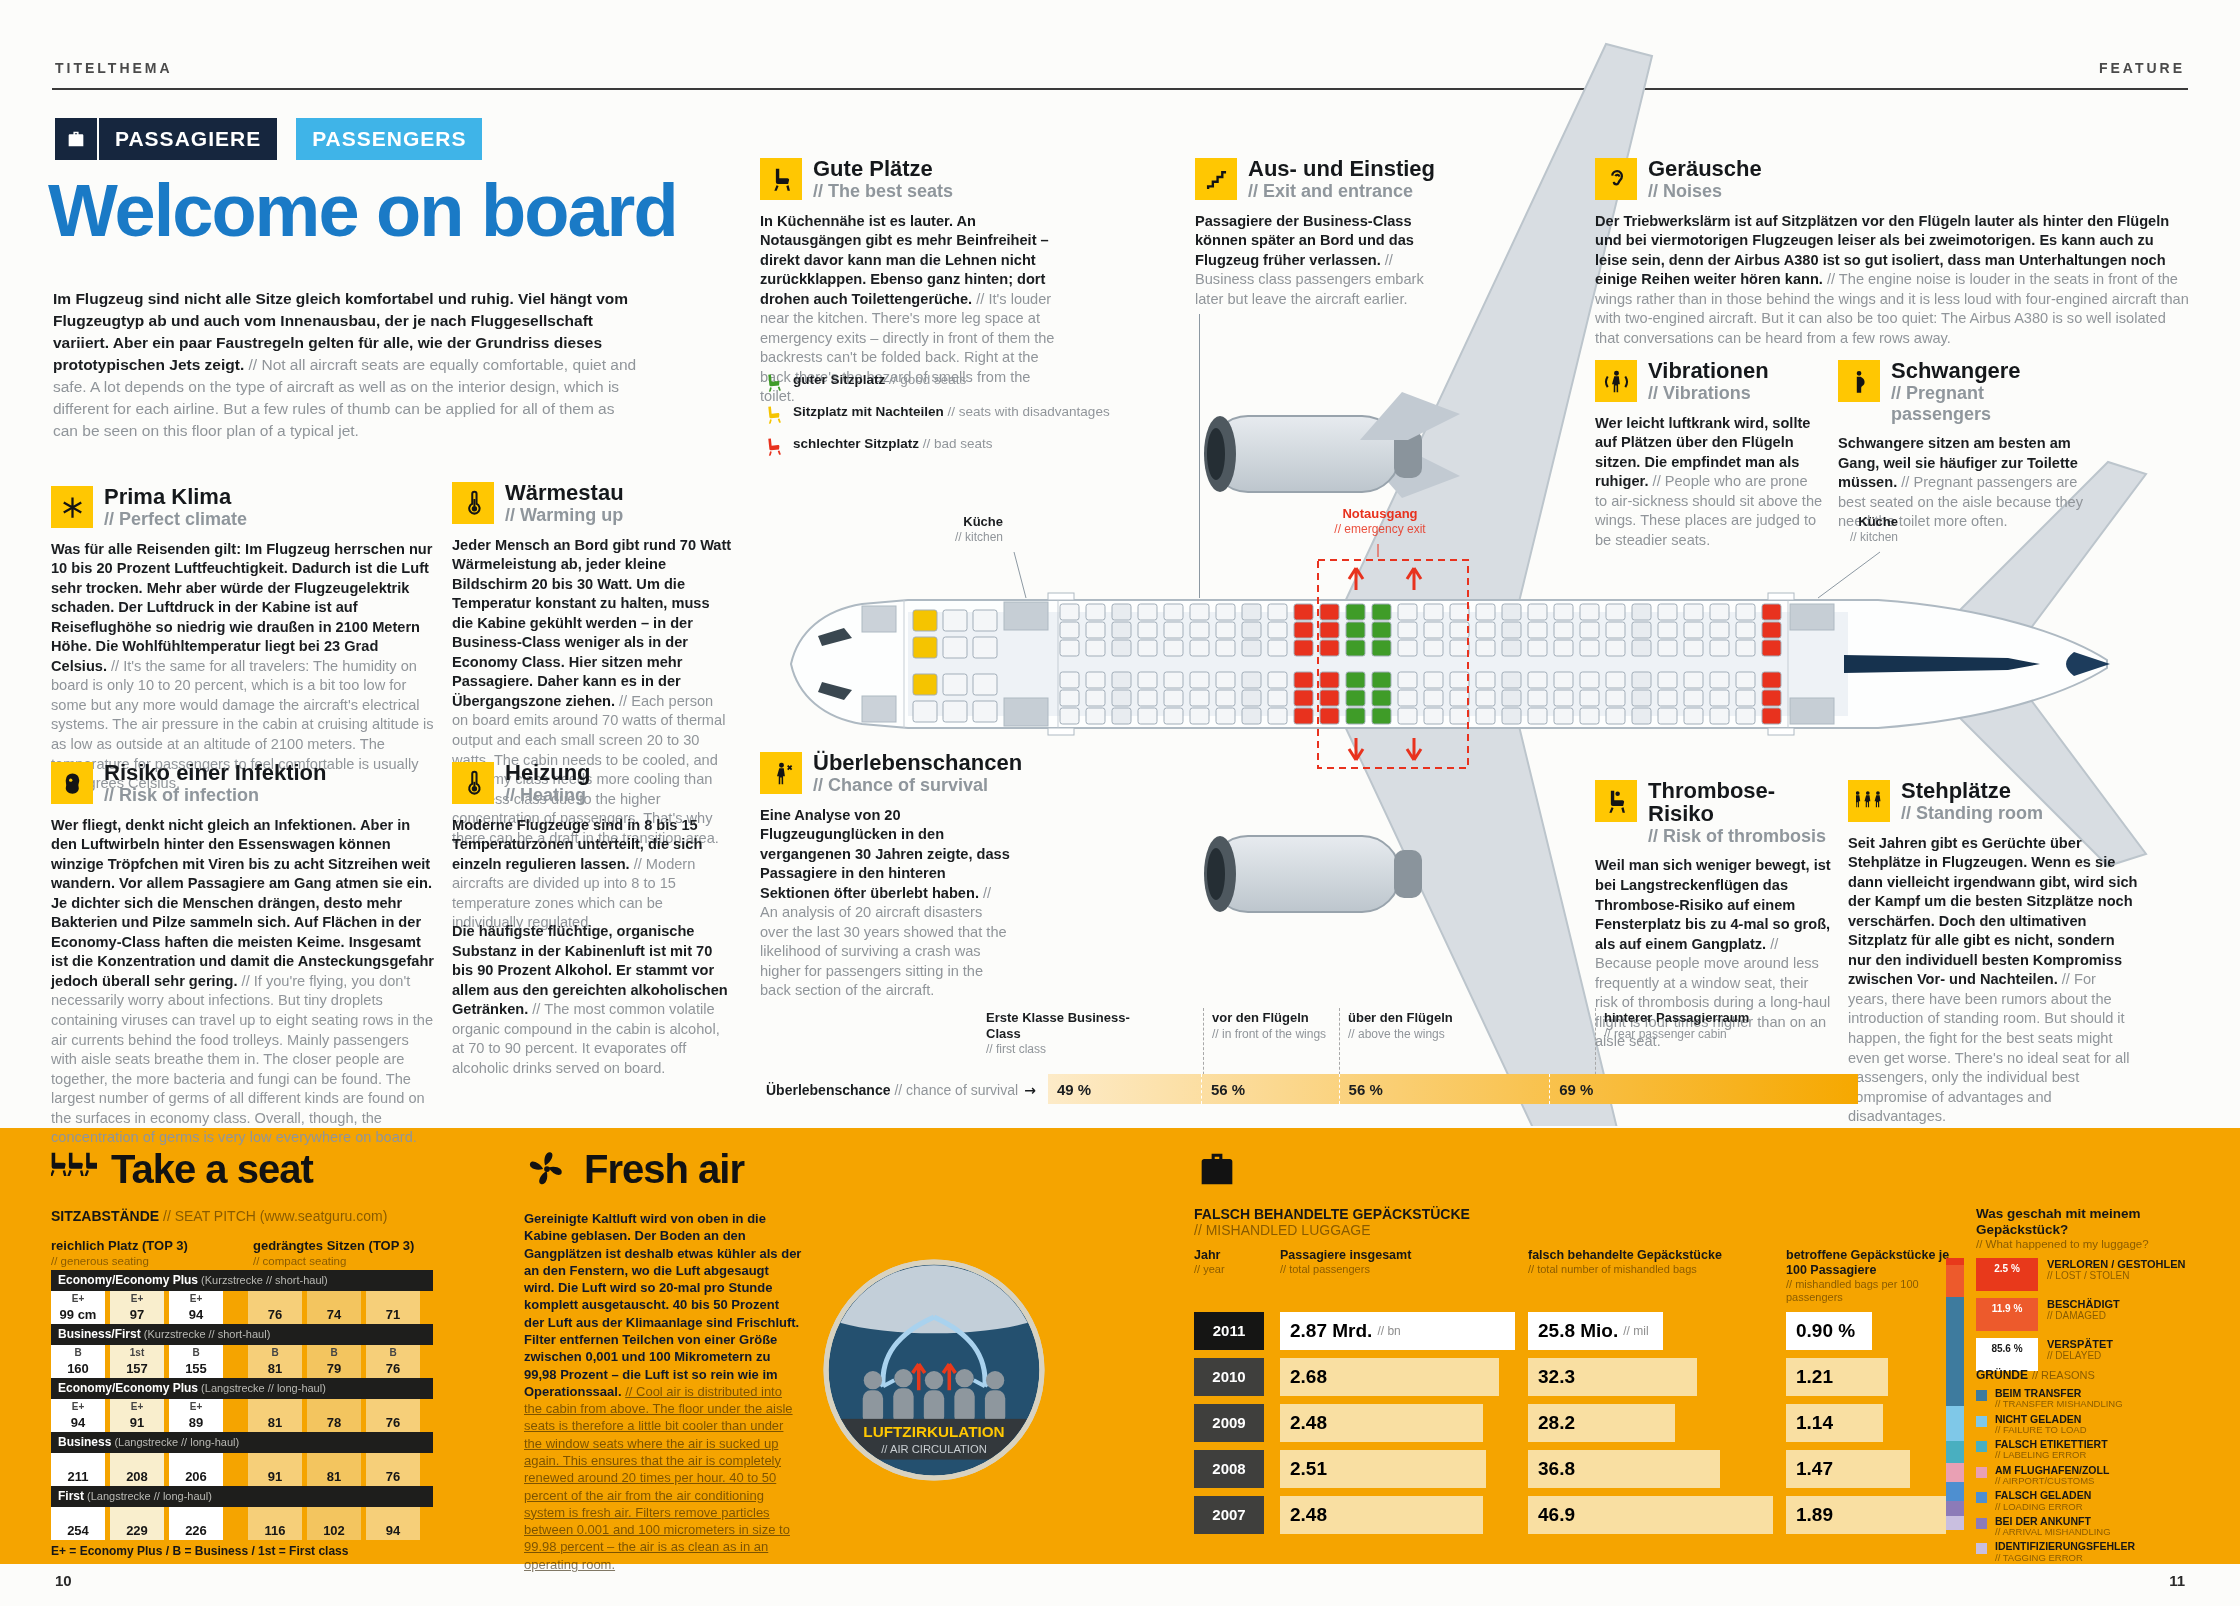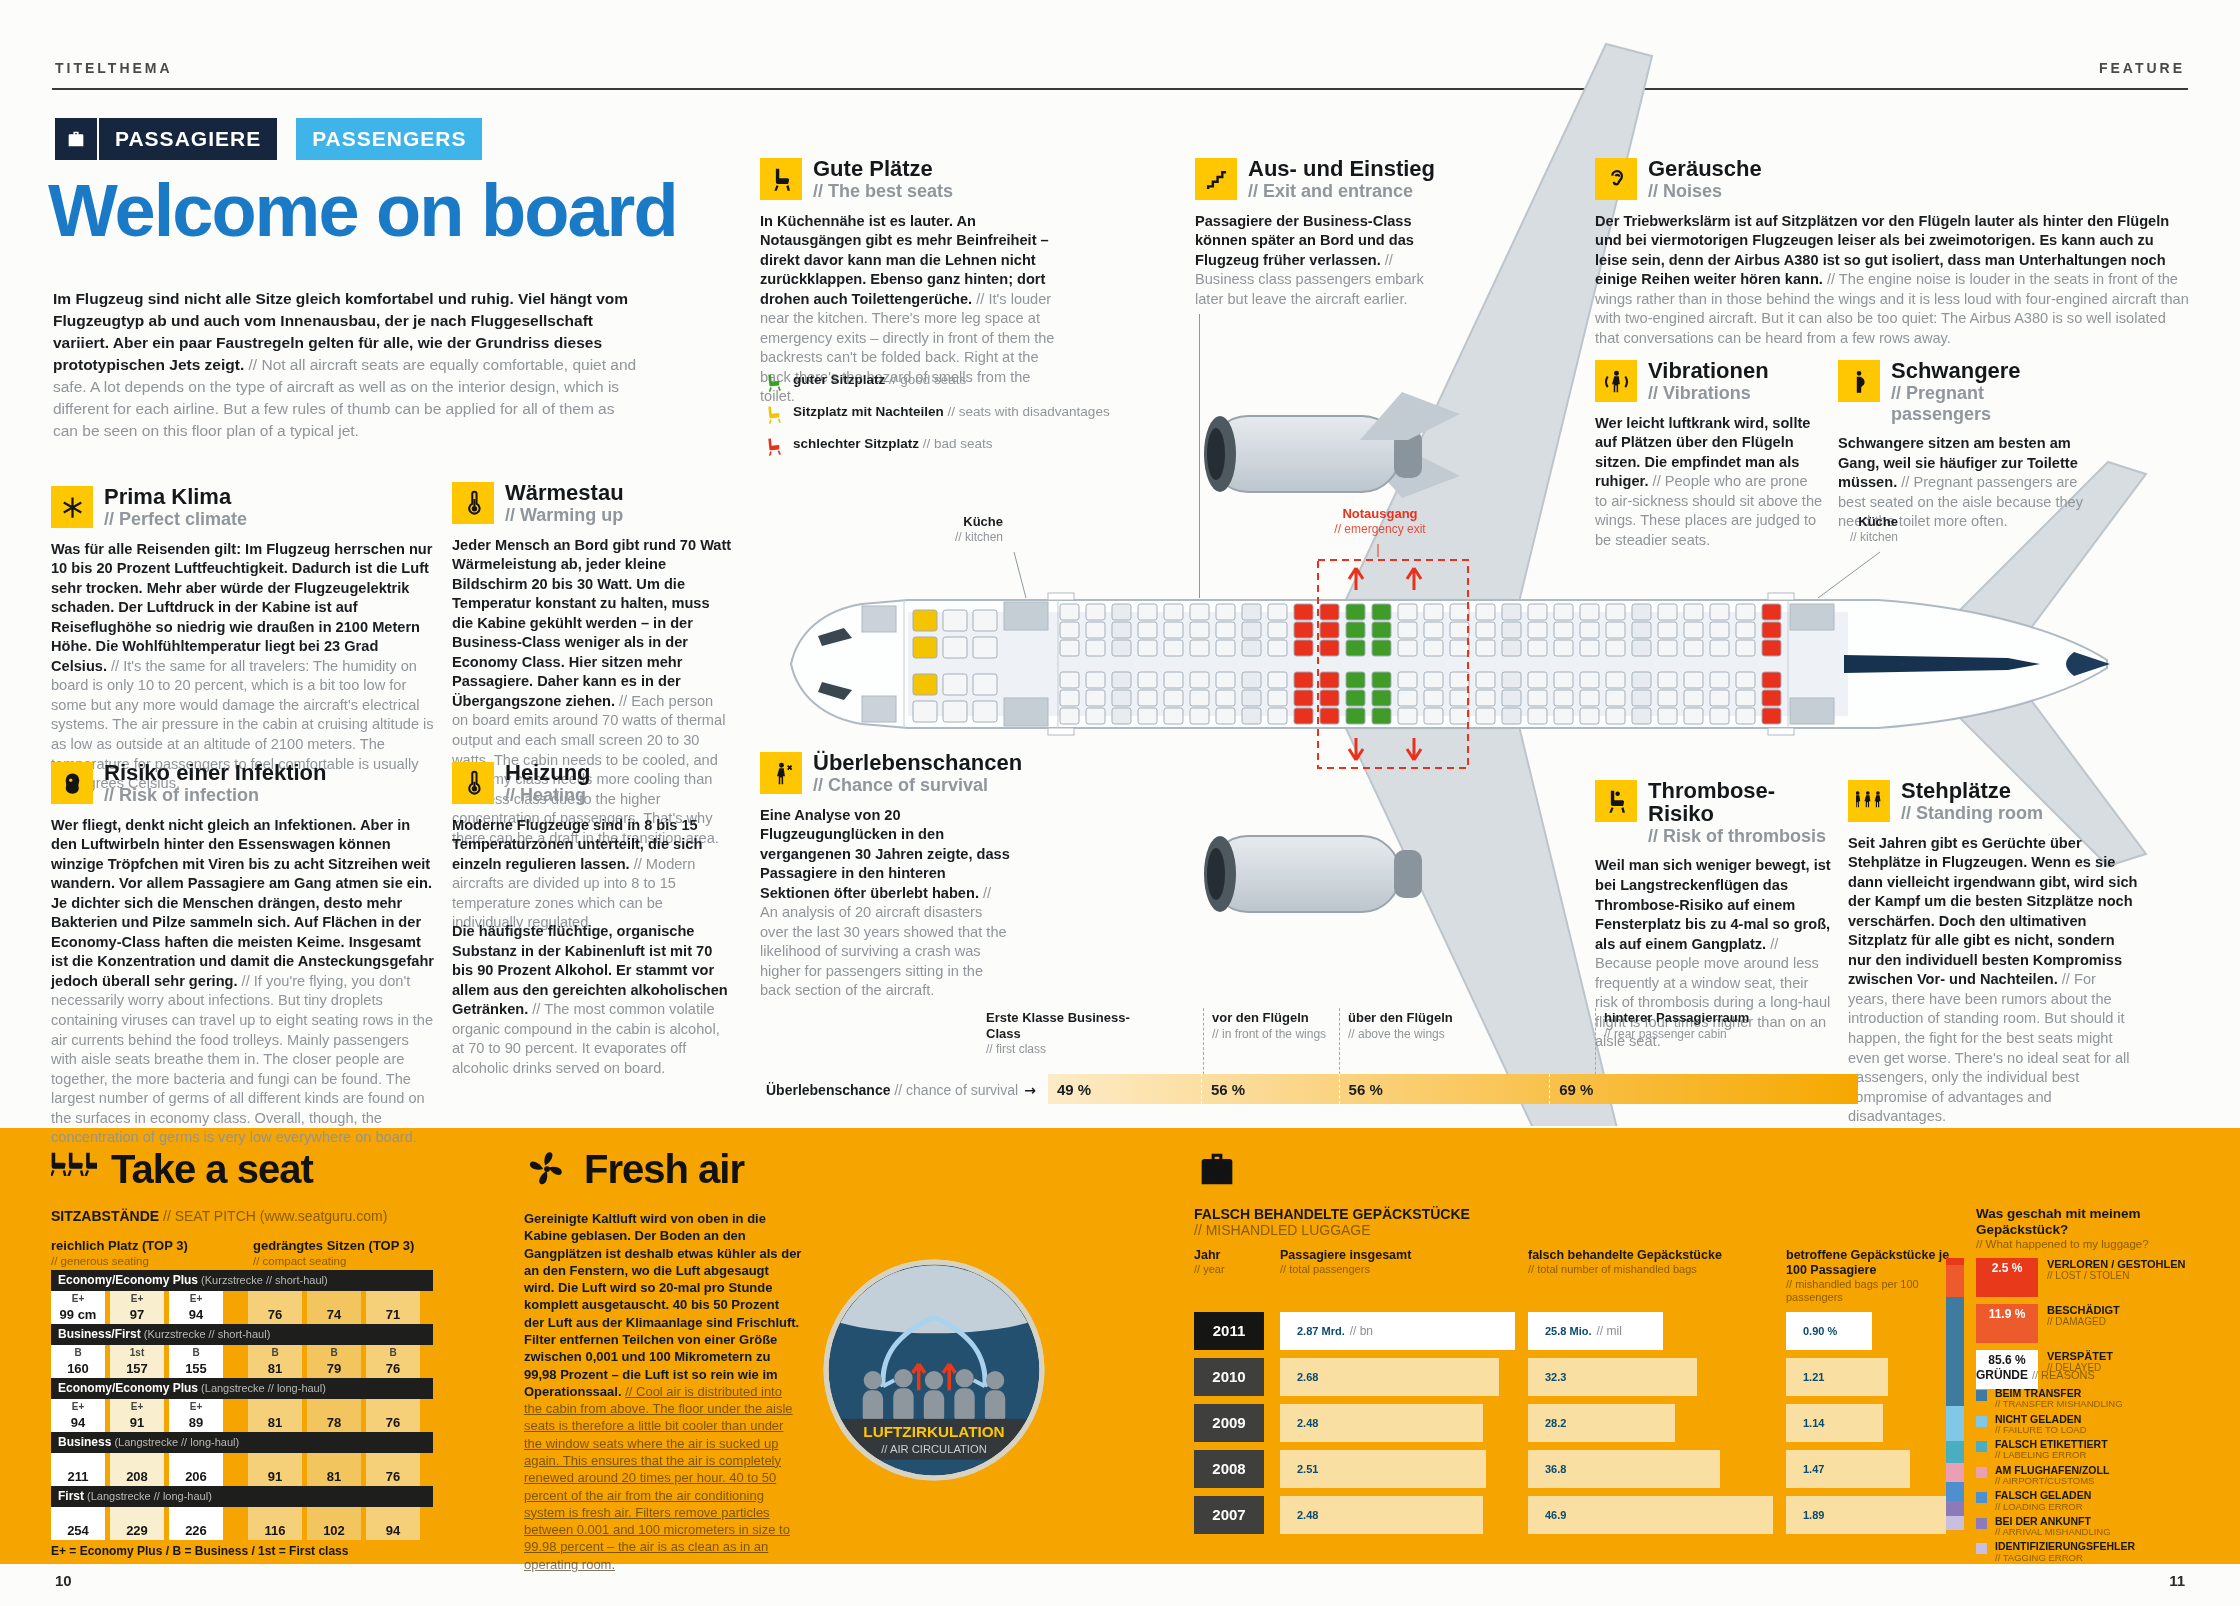--- a/index.html
+++ b/index.html
@@ -79,30 +79,30 @@
   .fa-body b{color:#0f172a;}
   .fa-body .en-txt{color:rgba(45,30,0,.6);text-decoration:underline;}
   
   .bg-h{z-index:3;position:absolute;font-size:12.5px;line-height:1.2;}
   .bg-h b{display:block;color:#161616;}
   .bg-h span{display:block;font-size:11px;color:rgba(45,30,0,.55);}
   #baggage-rows{z-index:3;}
   .bg-row{position:relative;height:38px;margin-bottom:8px;}
   .bg-year{position:absolute;left:0;top:0;width:70px;height:38px;color:#fff;font-weight:bold;font-size:15px;text-align:center;line-height:38px;}
   .bg-cell{position:absolute;top:0;height:38px;display:flex;align-items:center;padding-left:10px;box-sizing:border-box;}
-  .bg-cell b{font-size:11px;color:#0c4a6e;white-space:nowrap;margin-left:7px;}
+  .bg-cell b{font-size:19px;color:#000000;white-space:nowrap;}
   .bg-cell span{font-size:12px;color:#8E8E8E;margin-left:5px;white-space:nowrap;}
   .panel-title{z-index:3;font-size:13.5px;line-height:1.2;}
   .panel-title b{display:block;color:#161616;}
   .panel-title span{display:block;font-size:11.5px;color:rgba(45,30,0,.55);}
   #stackbar{z-index:3;display:flex;flex-direction:column;width:18px;height:272px;}
   .st-seg{width:100%;}
   #outcomes{z-index:3;width:262px;}
   .oc-row{display:flex;align-items:flex-start;margin-bottom:7px;}
-  .oc-box{width:62px;height:39px;line-height:21px;text-align:center;font-size:12px;font-weight:bold;flex:0 0 auto;}
+  .oc-box{width:62px;height:33px;line-height:21px;text-align:center;font-size:10px;font-weight:bold;flex:0 0 auto;}
   .oc-lab{margin-left:9px;line-height:1.1;}
   .oc-lab b{display:block;font-size:11px;color:#161616;}
   .oc-lab span{display:block;font-size:10px;color:rgba(45,30,0,.55);}
   #reasons{z-index:3;width:262px;}
   .rs-row{display:flex;align-items:flex-start;margin-bottom:4px;}
   .rs-chip{width:11px;height:11px;margin-top:2px;flex:0 0 auto;}
   .rs-lab{margin-left:8px;line-height:1.08;}
   .rs-lab b{display:block;font-size:10.5px;color:#161616;}
   .rs-lab span{display:block;font-size:9.5px;color:rgba(45,30,0,.55);}
   

